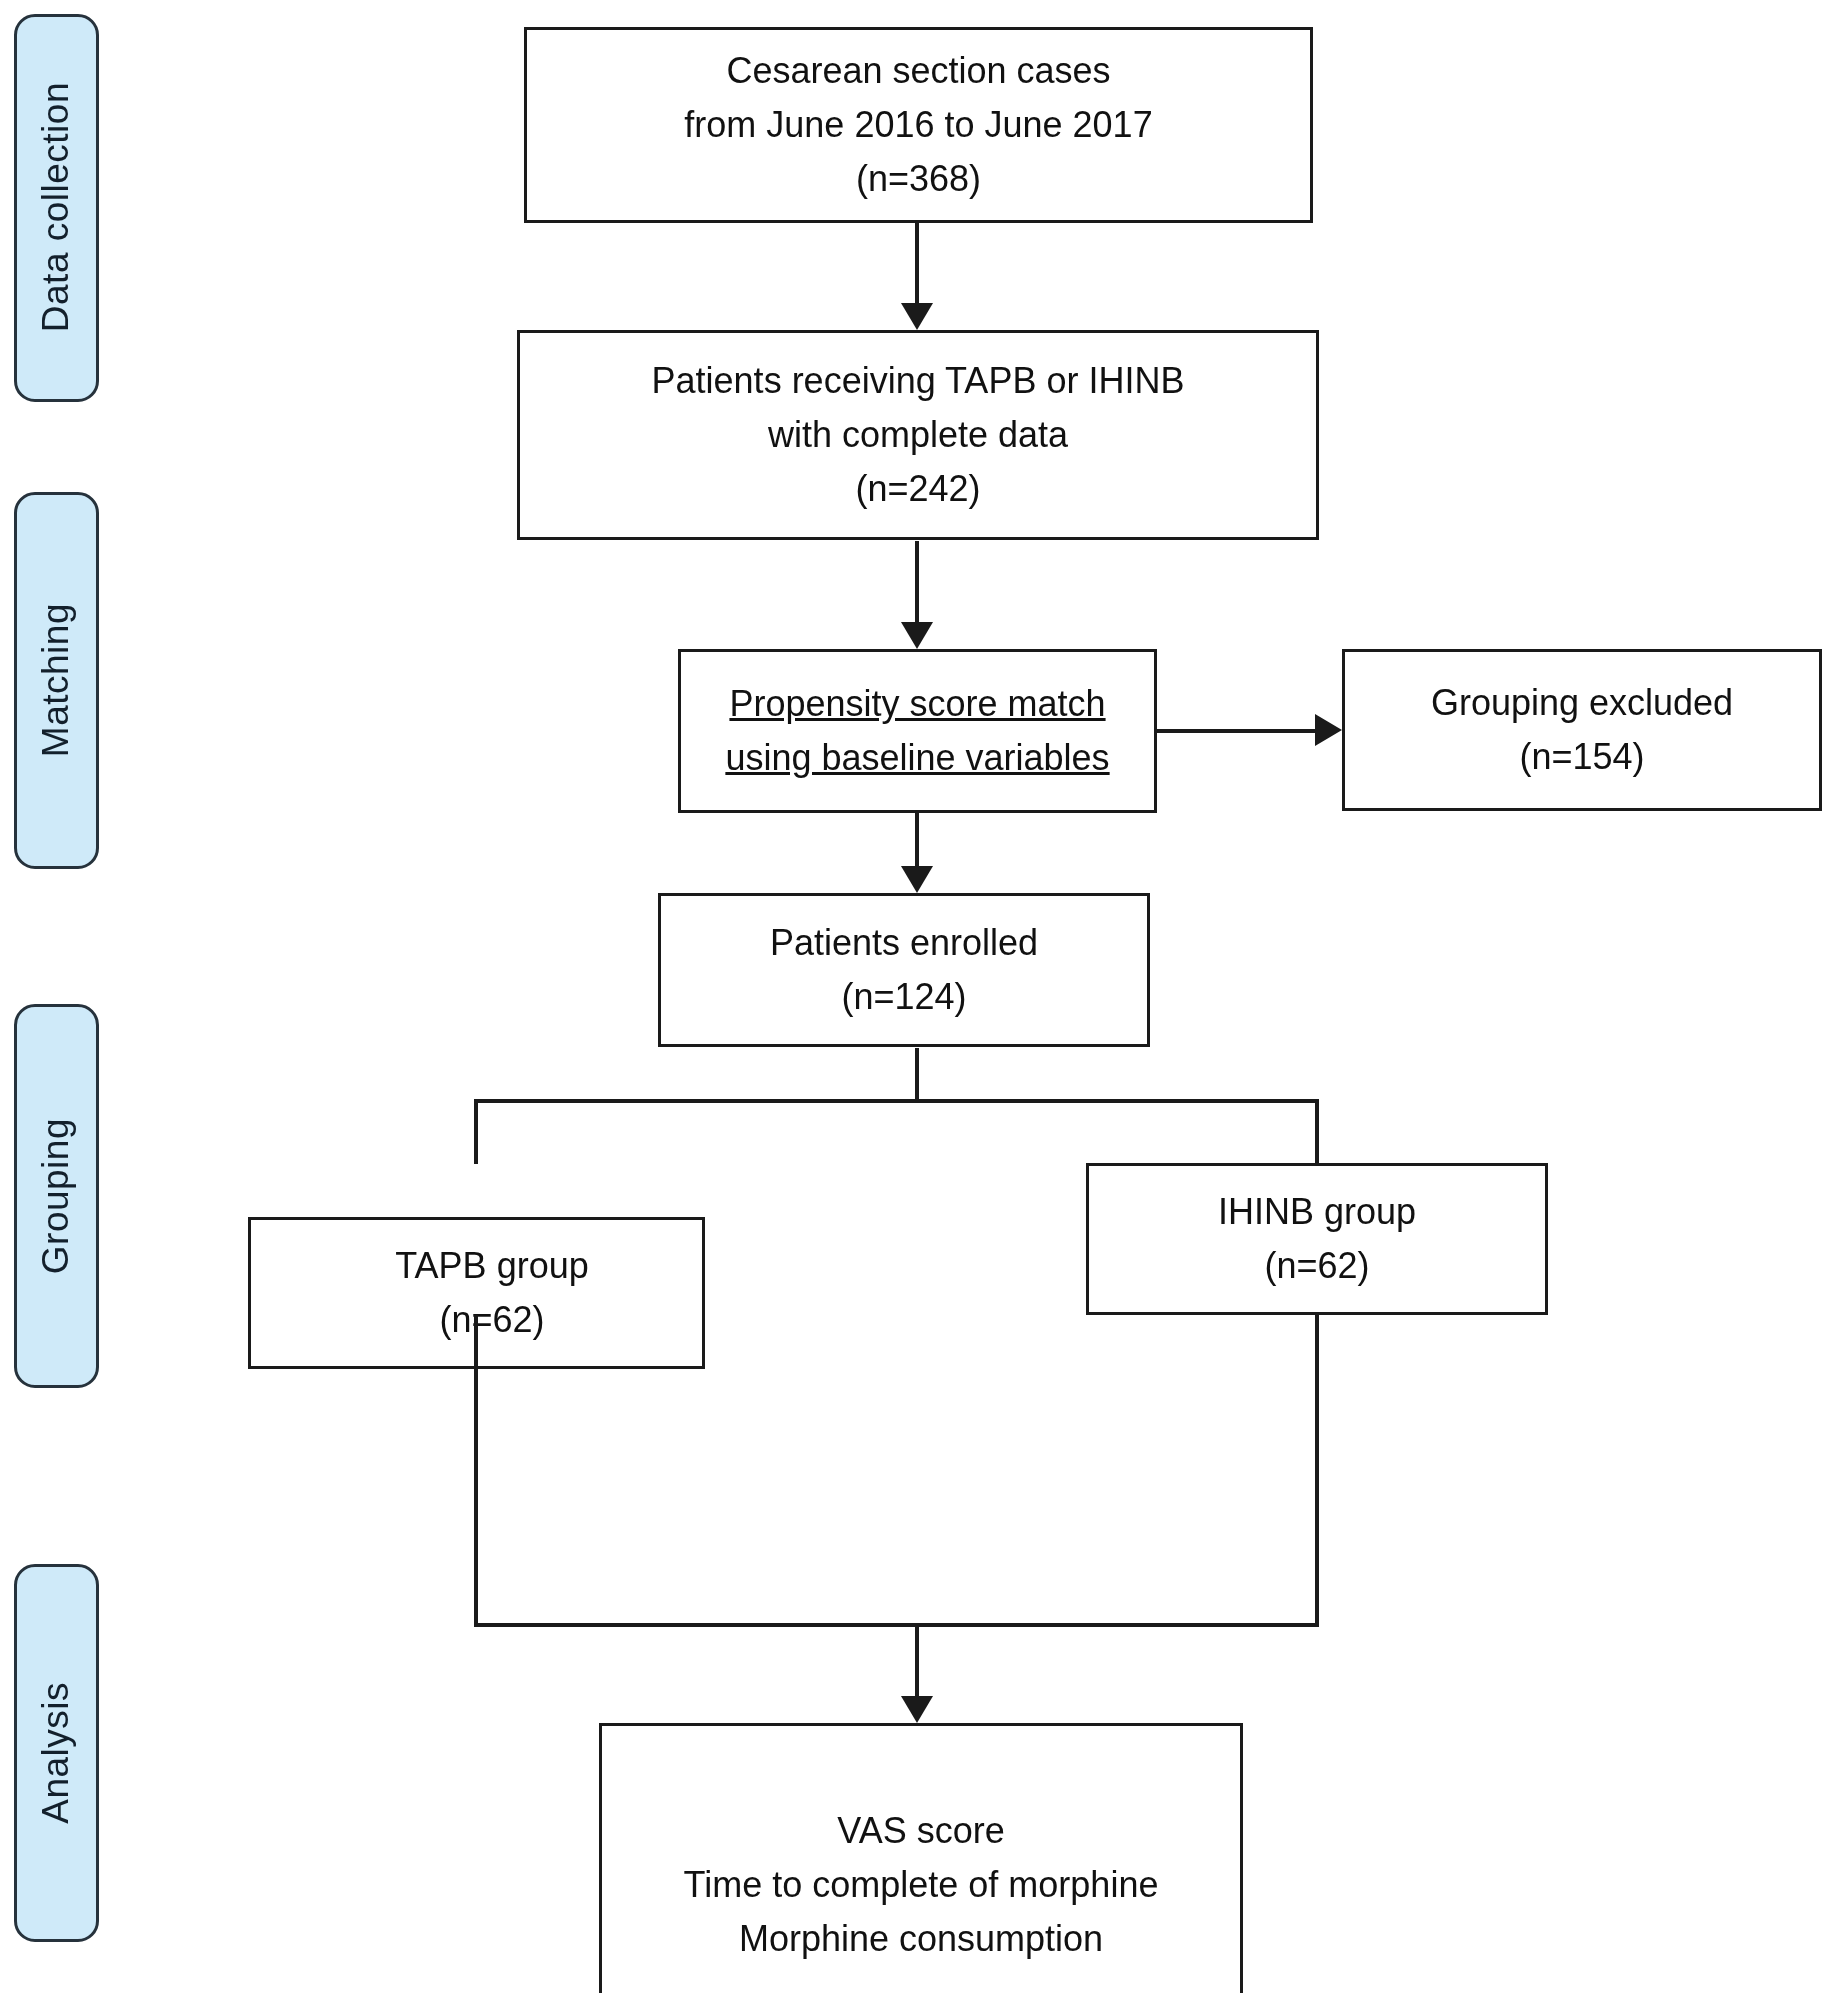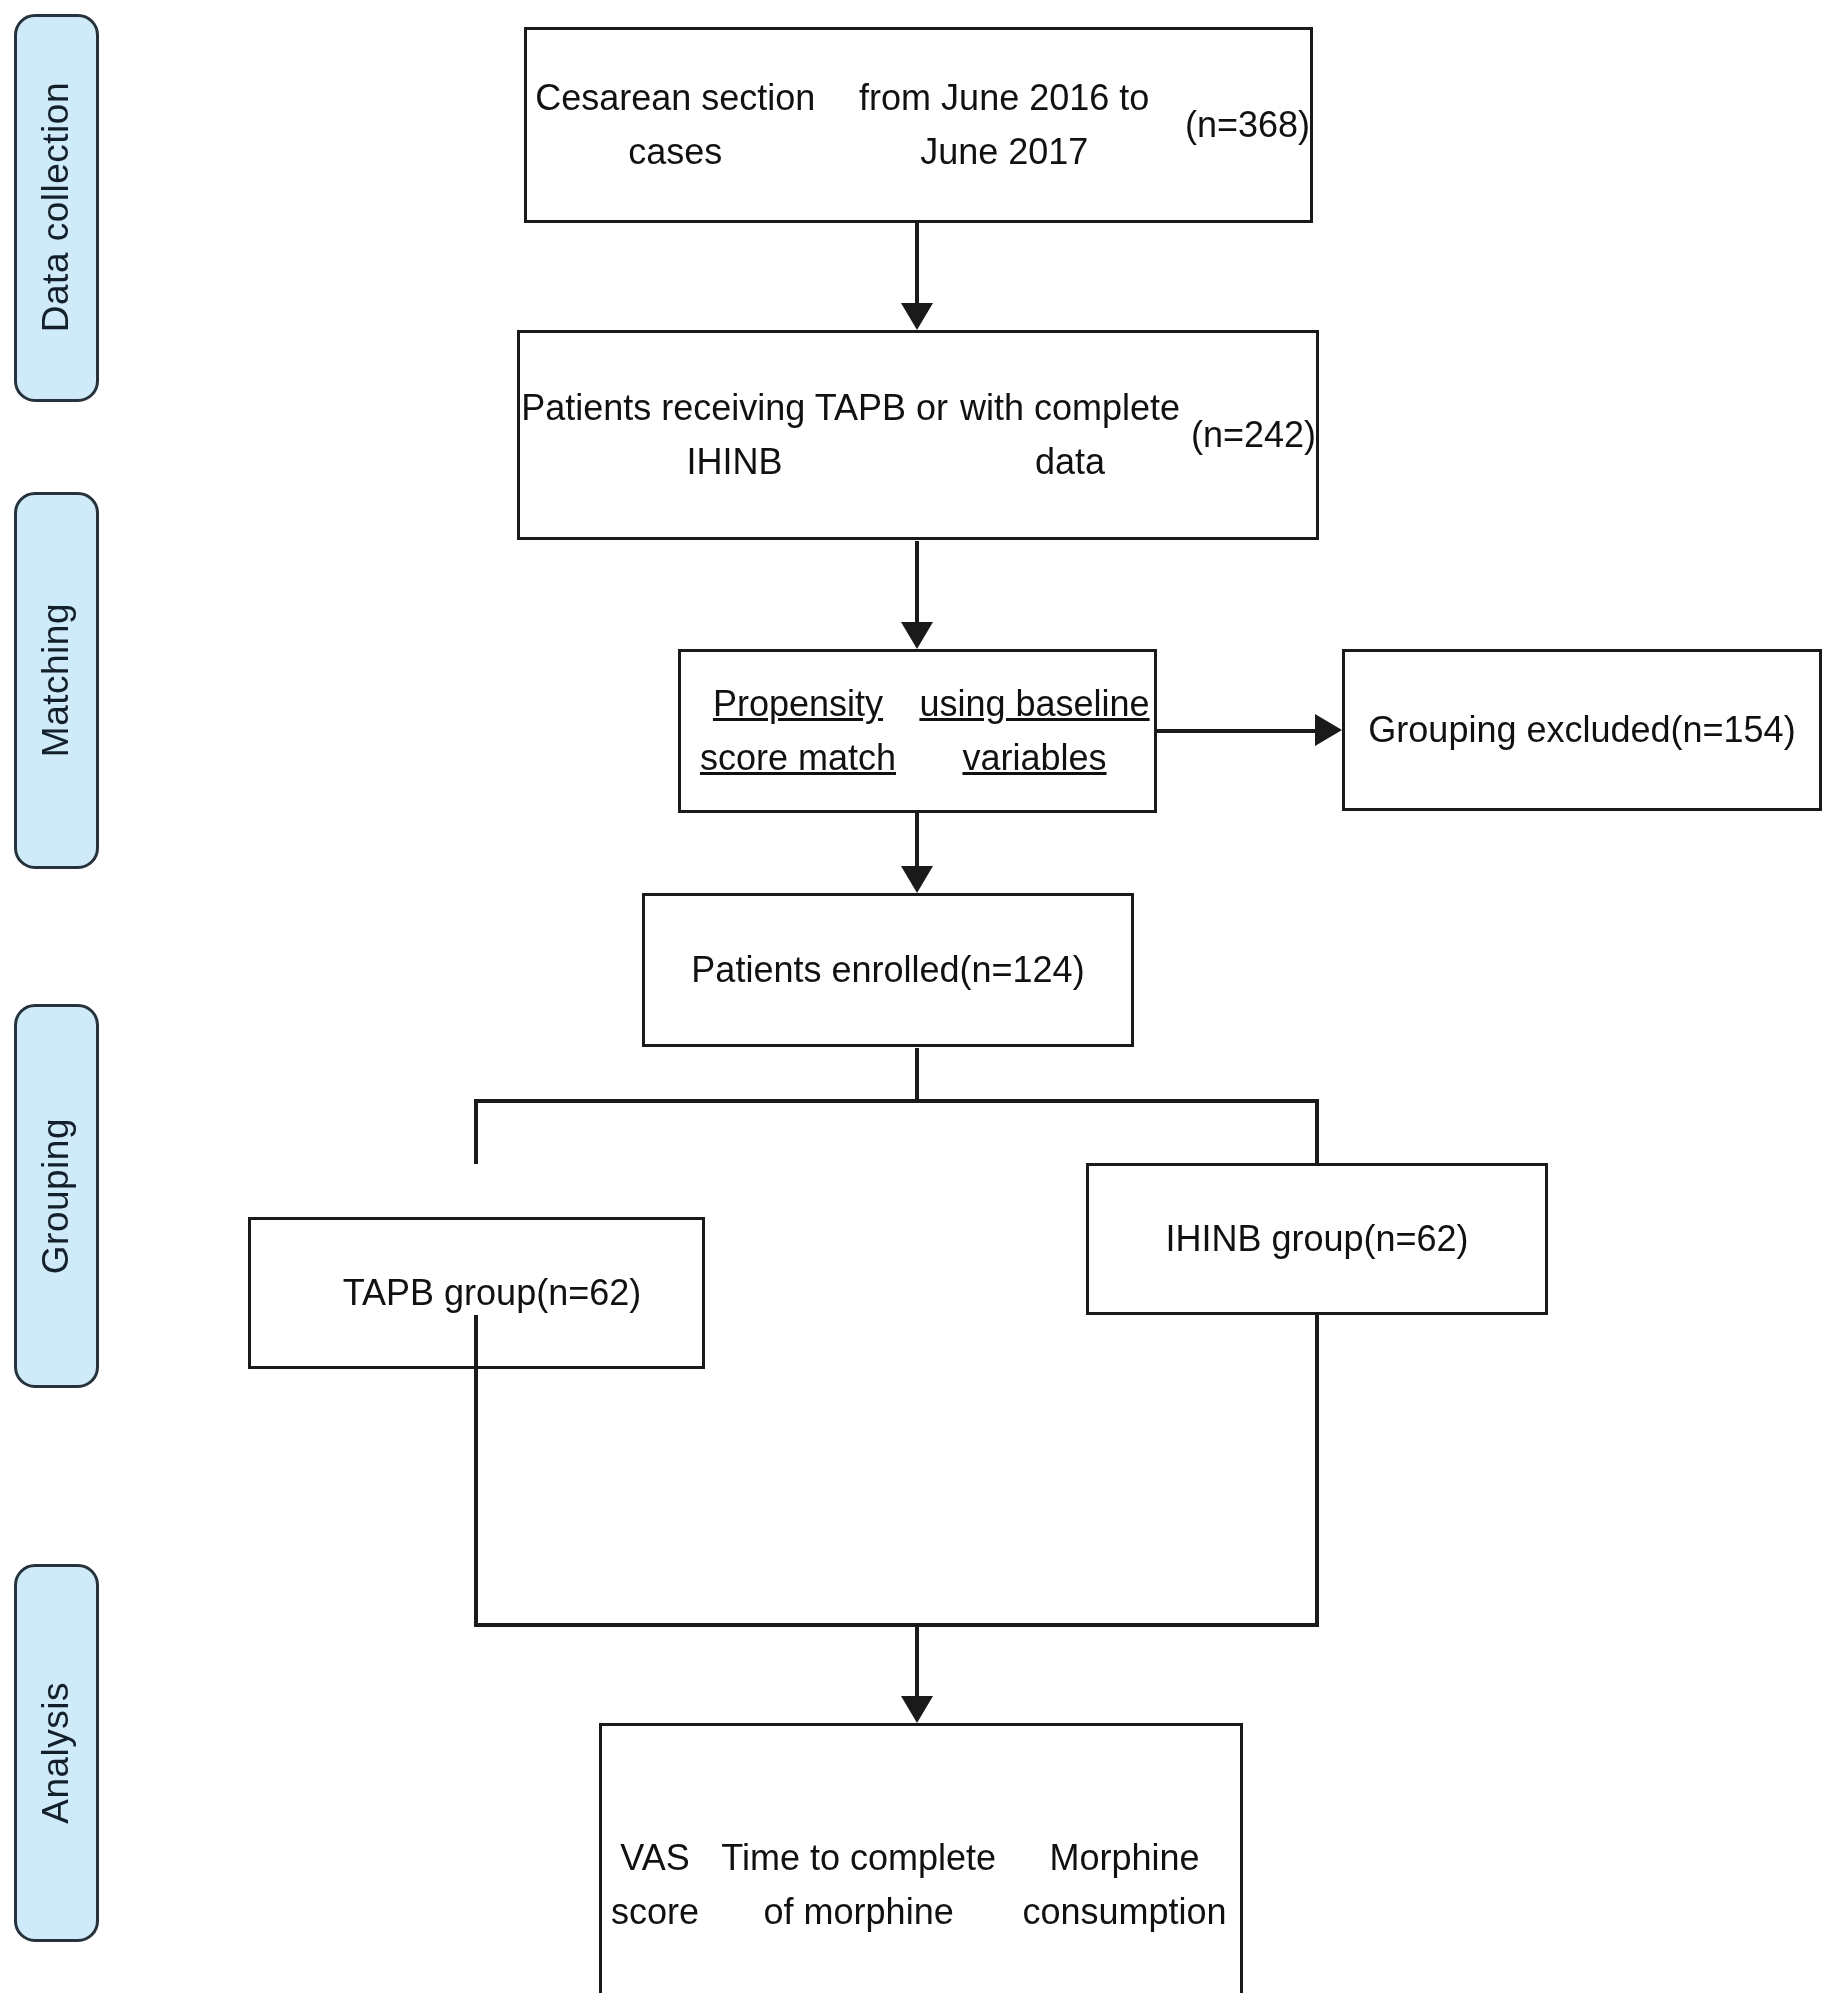--- a/index.html
+++ b/index.html
@@ -37,32 +37,32 @@
   #stage-grouping        { left: 13.5px;  top: 1004px; width: 85px; height: 384px; }
   #stage-analysis        { left: 13.5px;  top: 1564px; width: 85px; height: 378px; }
 
   
   .fbox {
     position: absolute;
     background: var(--box-fill, #ffffff);
     border: 3.9px solid var(--box-border, #1a1a1a);
     box-sizing: border-box;
     display: flex;
-    flex-direction: row;
+    flex-direction: column;
     align-items: center;
     justify-content: center;
     text-align: center;
     font-size: 36px;
     line-height: 54px;
   }
   #box-cesarean   { left: 524px;  top: 27px;   width: 789px; height: 196px; }
   #box-receiving  { left: 517px;  top: 330px;  width: 802px; height: 210px; }
   #box-propensity { left: 678px;  top: 649px;  width: 479px; height: 164px; text-decoration: underline; }
   #box-excluded   { left: 1342px; top: 649px;  width: 480px; height: 162px; }
-  #box-enrolled   { left: 642px;  top: 893px;  width: 492px; height: 154px; }
+  #box-enrolled   { left: 658px;  top: 893px;  width: 492px; height: 154px; }
   #box-tapb       { left: 248px;  top: 1217px; width: 457px; height: 152px; padding-left: 31px; }
   #box-ihinb      { left: 1086px; top: 1163px; width: 462px; height: 152px; }
   #box-outcomes   { left: 599px;  top: 1723px; width: 644px; height: 323px; }
 
   
   .line { position: absolute; background: var(--line-color, #1a1a1a); }
   .head-down {
     position: absolute; width: 0; height: 0;
     border-left: 16.4px solid transparent;
     border-right: 16.4px solid transparent;

